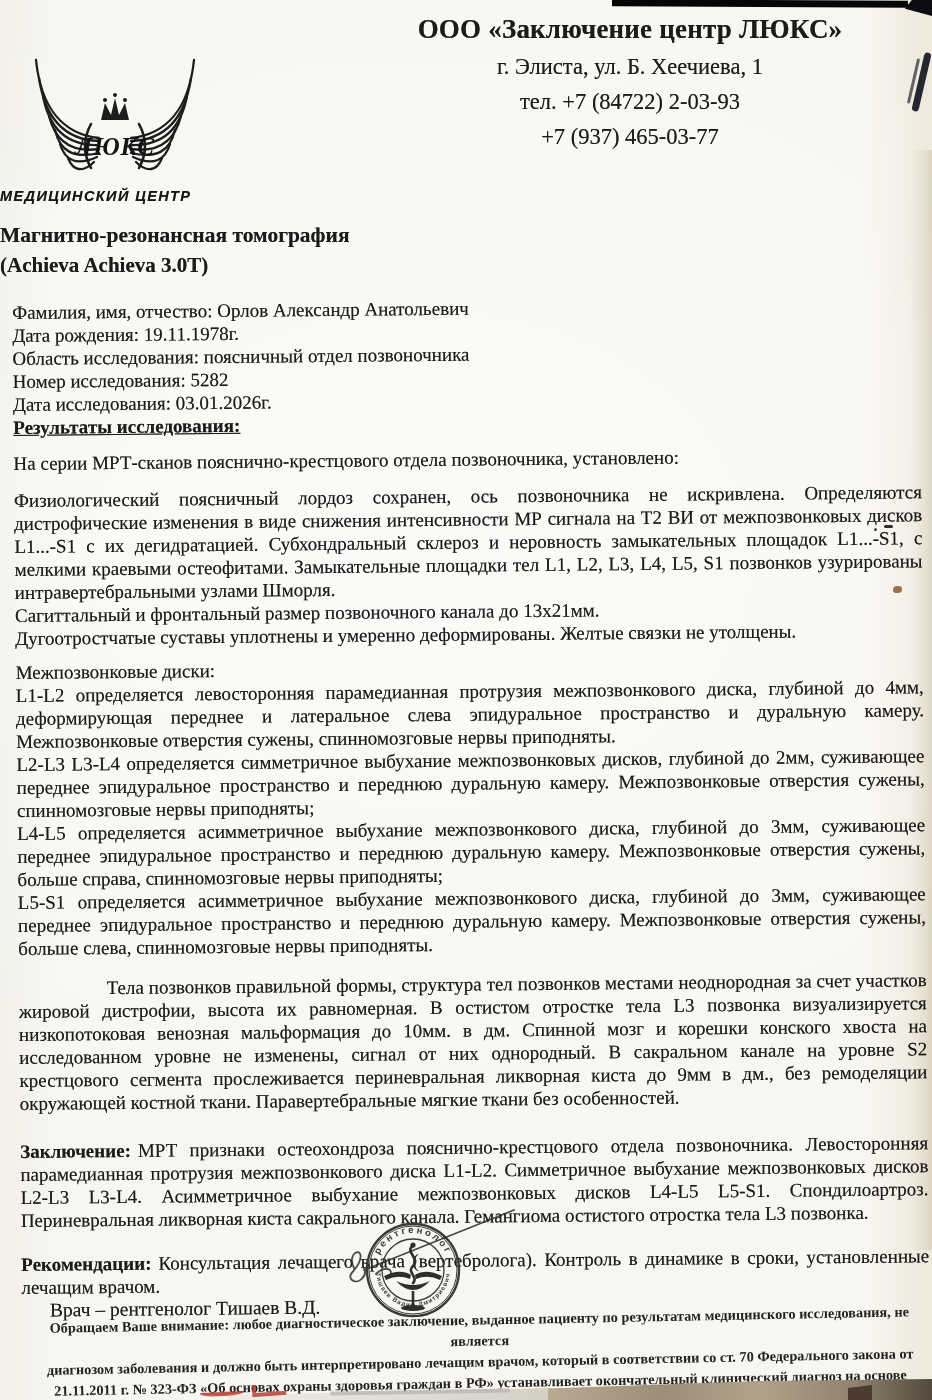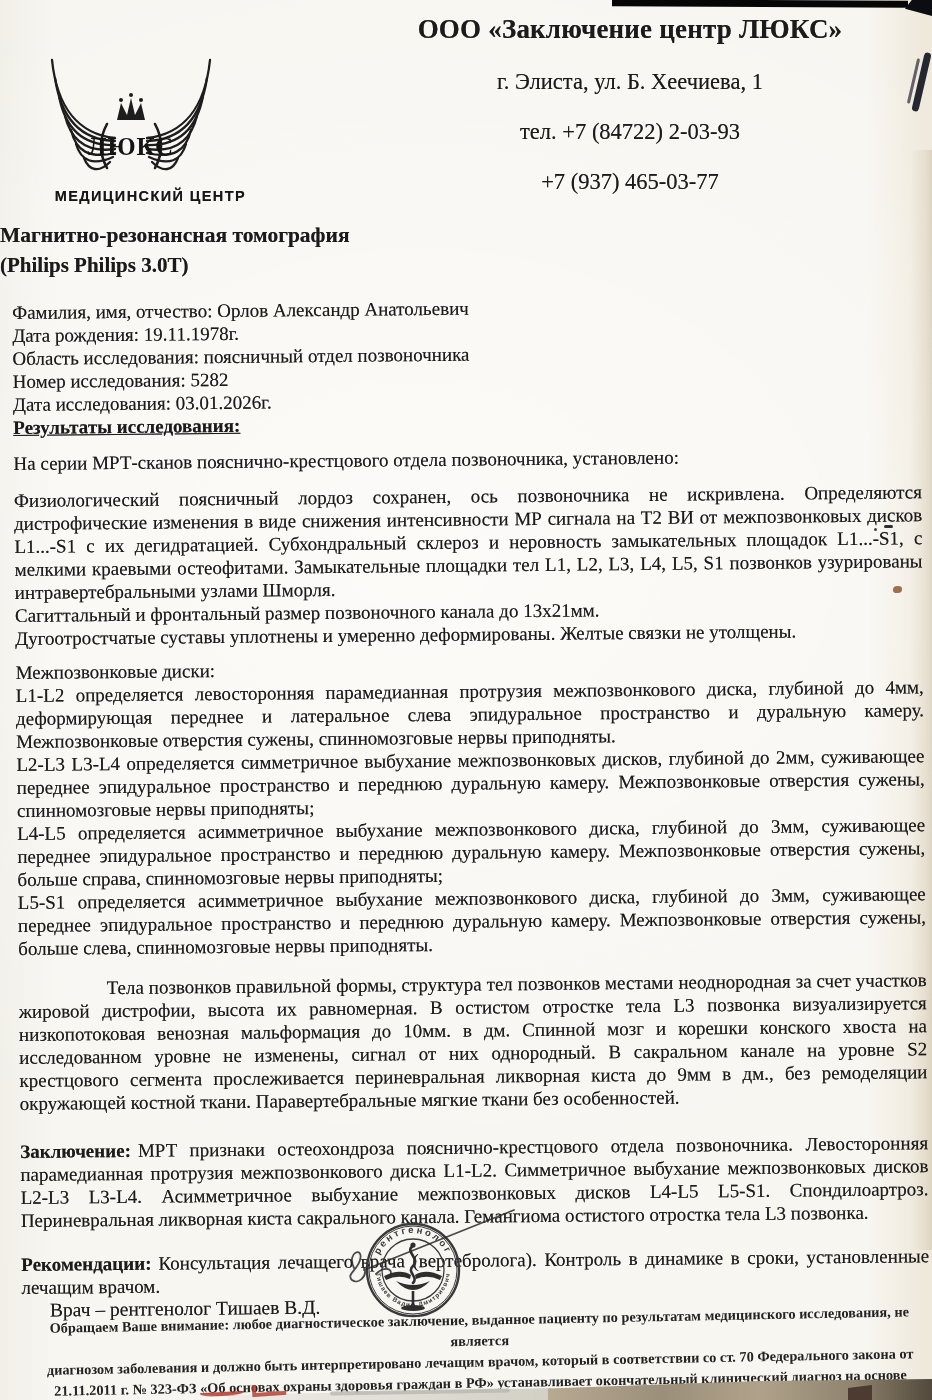--- a/index.html
+++ b/index.html
@@ -30,27 +30,27 @@
     background:linear-gradient(90deg,#b7a992 0%,#9c8f7a 30%,#b0a28a 55%,#8f836f 80%,#6a604f 92%,#53493c 100%);
     clip-path:polygon(0 45%, 55% 10%, 100% 0, 100% 100%, 0 100%); }
   .bottom-strip-dark { position:absolute; left:848px; top:1385px; width:24px; height:15px; background:#4d3a31; clip-path:polygon(0 20%,100% 0,100% 100%,0 100%); }
   .bottom-sliver { position:absolute; left:228px; top:1388px; width:324px; height:12px;
     background:linear-gradient(90deg,#efede6,#dddbd2 60%,#d2cfc5); clip-path:polygon(0 60%,100% 0,100% 100%,0 100%); }
   .gray-scribble { position:absolute; left:330px; top:1390px; width:180px; height:4px; background:#b9b7b0; border-radius:2px; transform:rotate(-1deg); opacity:.8; }
   .red-ink-a { position:absolute; left:200px; top:1388px; width:44px; height:8px; border-bottom:4px solid #b3372c; border-radius:40%; transform:rotate(-3deg); opacity:.85; filter:blur(.4px); }
   .red-ink-b { position:absolute; left:252px; top:1384px; width:34px; height:12px; border-left:4px solid #b3372c; border-bottom:4px solid #b3372c; transform:rotate(-4deg); opacity:.8; filter:blur(.4px); }
 
   
-  .logo { position:absolute; top:24px; left:16px; width:230px; text-align:right; }
+  .logo { position:absolute; top:24px; left:0; width:230px; text-align:left;font-style:italic; }
   .logo svg { display:block; margin:0 auto; }
   .logo-subtitle { font-family:"Liberation Sans","DejaVu Sans",sans-serif; font-weight:bold; font-size:14.5px; letter-spacing:1.4px; color:#161616; margin-top:12px; white-space:nowrap; }
 
   .clinic-info { position:absolute; top:14px; left:330px; width:600px; text-align:center; }
   .org-name { font-size:27px; font-weight:bold; letter-spacing:.2px; }
-  .org-line { font-size:22.5px; margin-top:24px; }
+  .org-line { font-size:22.5px; margin-top:9px; }
 
   
   .doc-title { position:absolute; top:223px; left:0; width:100%; font-weight:bold; }
   .doc-title .t1 { font-size:21.5px; }
   .doc-title .t2 { font-size:21px; margin-top:5px; }
 
   
   .content { position:absolute; top:301px; left:12px; width:908px; font-size:19px; line-height:23px;
     transform:rotate(-.55deg); transform-origin:0 0; }
   .content p { margin:0; }
@@ -124,21 +124,21 @@
 
   <div class="clinic-info">
     <div class="org-name txt">ООО «Заключение центр ЛЮКС»</div>
     <div class="org-line txt">г. Элиста, ул. Б. Хеечиева, 1</div>
     <div class="org-line txt">тел. +7 (84722) 2-03-93</div>
     <div class="org-line txt">+7 (937) 465-03-77</div>
   </div>
 
   <div class="doc-title">
     <div class="t1 txt">Магнитно-резонансная томография</div>
-    <div class="t2 txt">(Philips Philips 3.0T)</div>
+    <div class="t2 txt">(Achieva Achieva 3.0T)</div>
   </div>
 
   <div class="content txt">
     <div class="patient">
       <p>Фамилия, имя, отчество: Орлов Александр Анатольевич</p>
       <p>Дата рождения: 19.11.1978г.</p>
       <p>Область исследования: поясничный отдел позвоночника</p>
       <p>Номер исследования: 5282</p>
       <p>Дата исследования: 03.01.2026г.</p>
     </div>

